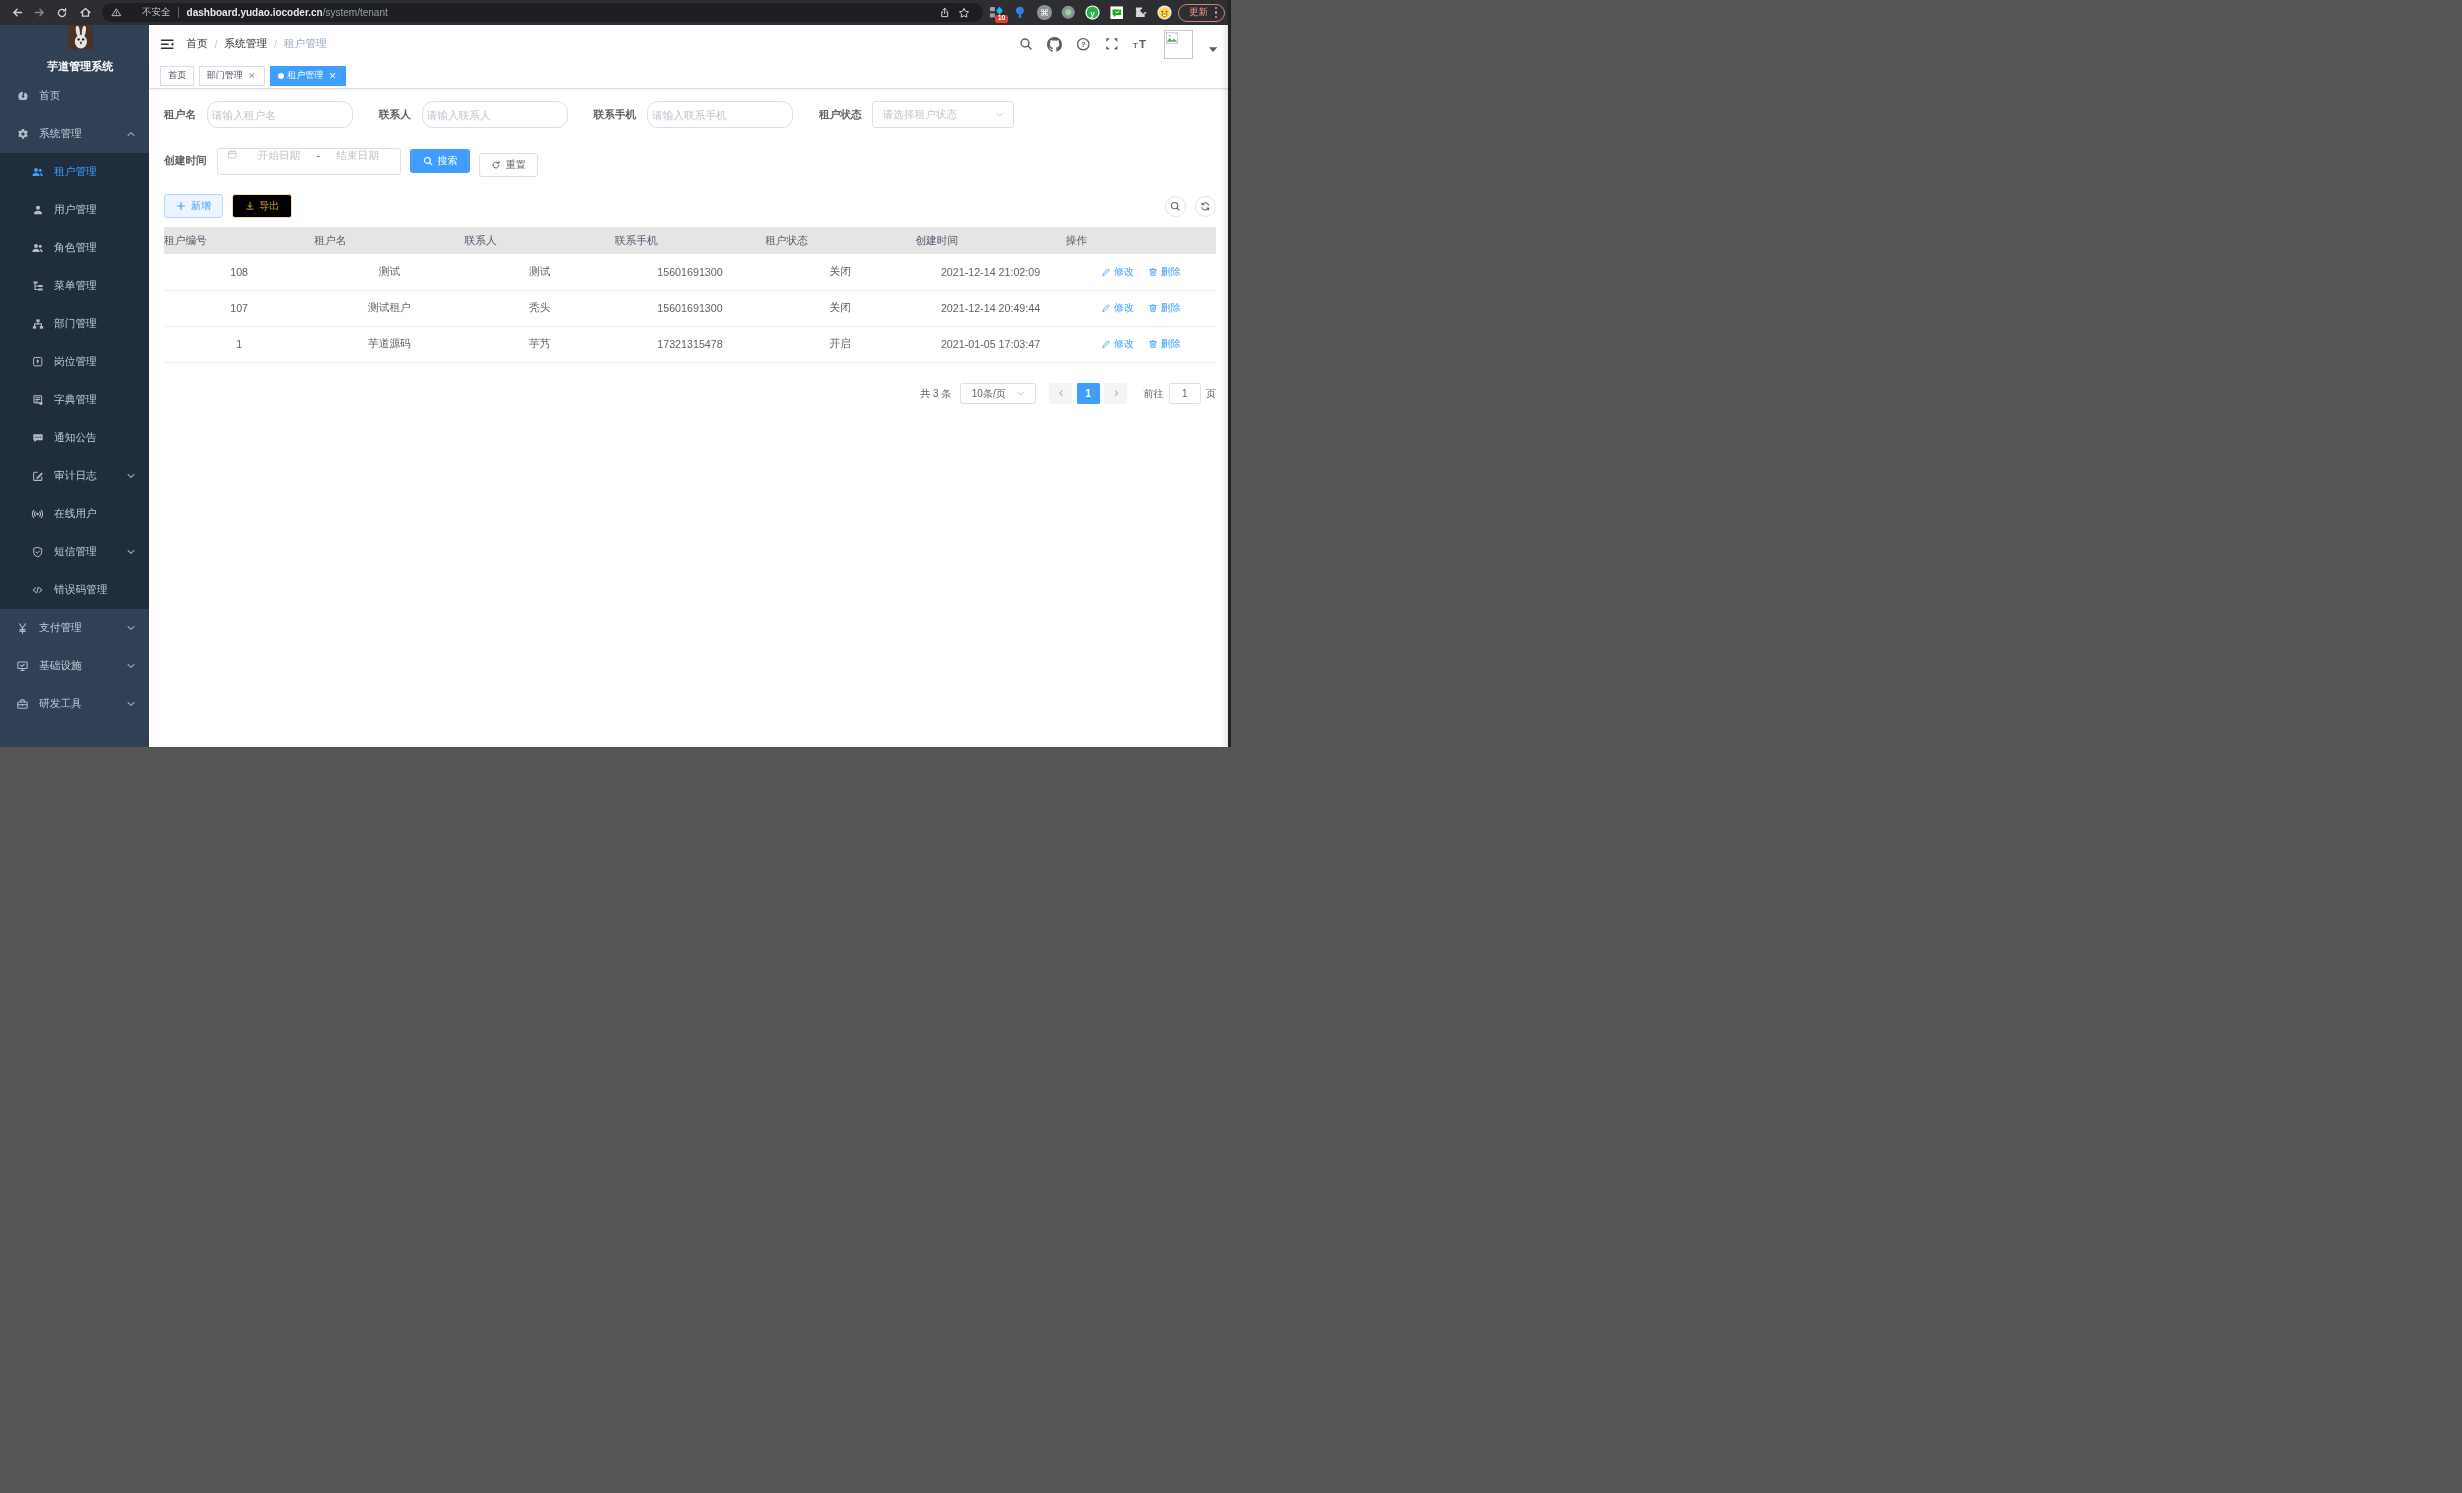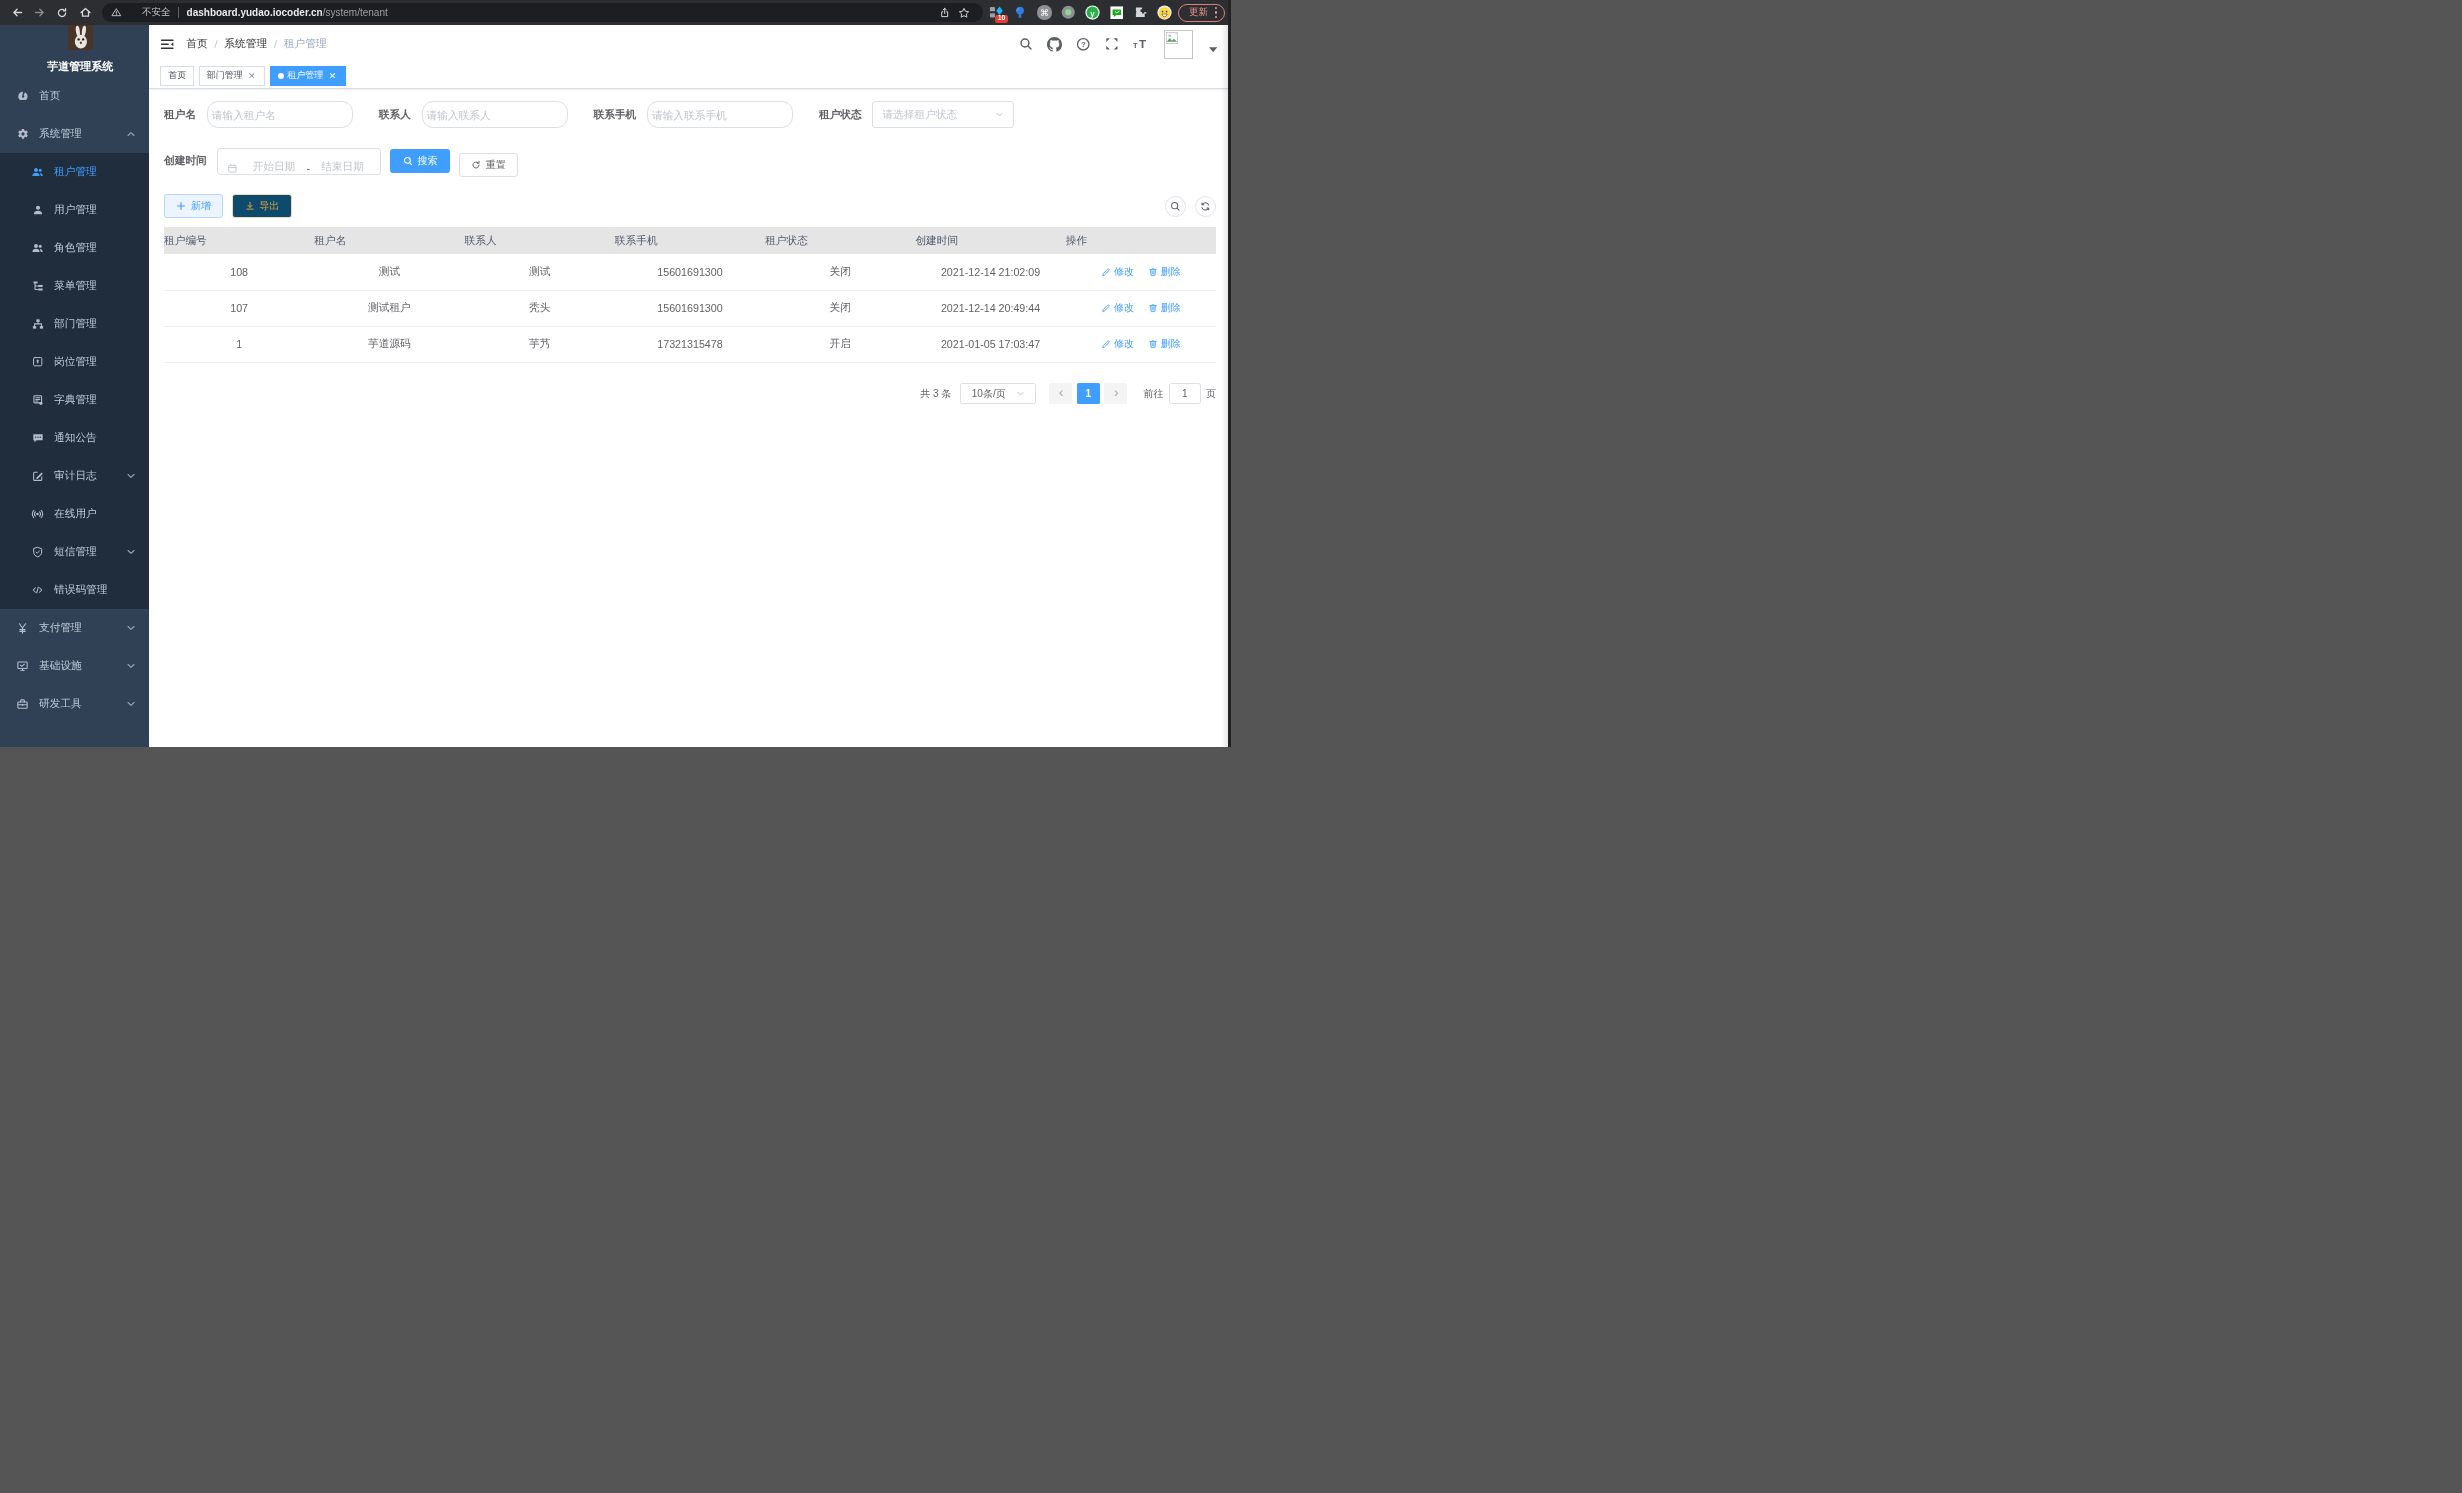--- a/index.html
+++ b/index.html
@@ -68,29 +68,29 @@
 
   
   .content { flex:1; padding:12px 15px 0; overflow:hidden; }
   .filter-row { display:flex; align-items:center; margin-bottom:17px; }
   .f-group { display:flex; align-items:center; margin-right:26px; }
   .f-label { font-size:10.7px; font-weight:700; color:#606266; margin-right:10.7px; white-space:nowrap; }
   .f-input { width:146px; height:27px; border:0.8px solid #dcdfe6; border-radius:11px; padding:0 4px; font-size:10.7px; color:#606266; outline:none; background:#fff; font-family:Liberation Serif, serif;}
   .f-input::placeholder { color:#c0c4cc; }
   .f-select { width:142px; height:27px; border:0.8px solid #dcdfe6; border-radius:3px; display:flex; align-items:center; justify-content:space-between; padding:0 9px; color:#c0c4cc; font-size:10.7px; background:#fff; cursor:pointer;}
   .f-select .sel-caret { color:#c0c4cc; display:flex; }
-  .date-range { width:164px; height:27px; border:0.8px solid #dcdfe6; border-radius:3px; display:flex; align-items:flex-end; padding:0 8.4px; color:#c0c4cc; font-size:10.7px; background:#fff; cursor:pointer;}
+  .date-range { width:184px; height:27px; border:0.8px solid #dcdfe6; border-radius:3px; display:flex; align-items:flex-start; padding:0 8.4px; color:#c0c4cc; font-size:10.7px; background:#fff; cursor:pointer;}
   .date-range .cal { color:#c0c4cc; display:flex; margin-right:6.9px; }
   .date-range .dph { flex:1; text-align:center; }
   .date-range .dsep { color:#606266; margin:0 3px; }
   .btn { height:24px; border-radius:3px; font-size:10px; display:inline-flex; align-items:center; gap:4.6px; padding:0 11.4px; cursor:pointer; border:0.8px solid transparent; font-family:inherit; white-space:nowrap;}
   .btn-primary { background:#409eff; color:#fff; margin-left:3px; }
   .btn-plain { background:#fff; border-color:#dcdfe6; color:#606266; margin-left:9px;margin-top:8px; }
   .btn-add { background:#ecf5ff; border-color:#b3d8ff; color:#409eff; }
-  .btn-export { background:#0c4a6e; border-color:#f5dab1; color:#e6a23c; margin-left:9px; }
+  .btn-export { background:#000000; border-color:#f5dab1; color:#e6a23c; margin-left:9px; }
   .action-row { display:flex; align-items:center; margin-bottom:9px; }
   .action-sp { flex:1; }
   .circle-btn { width:21px; height:21px; border-radius:50%; border:0.8px solid #e0e3e9; display:flex; align-items:center; justify-content:center; color:#5a5e66; background:#fff; margin-left:9px; cursor:pointer;}
 
   table { width:100%; border-collapse:collapse; table-layout:fixed; }
   thead th { height:27px; background:#e5e5e5; color:#515a6e; font-size:10.7px; font-weight:400; text-align:left; }
   tbody td { height:36px; text-align:center; font-size:10.7px; color:#606266; border-bottom:0.8px solid #ebeef5; overflow:hidden; white-space:nowrap;}
   .op-link { color:#409eff; font-size:10px; display:inline-flex; align-items:center; gap:3px; margin:0 6.9px; cursor:pointer; }
 
   .pager { display:flex; align-items:center; justify-content:flex-end; margin-top:20.6px; font-size:10px; color:#606266; }

